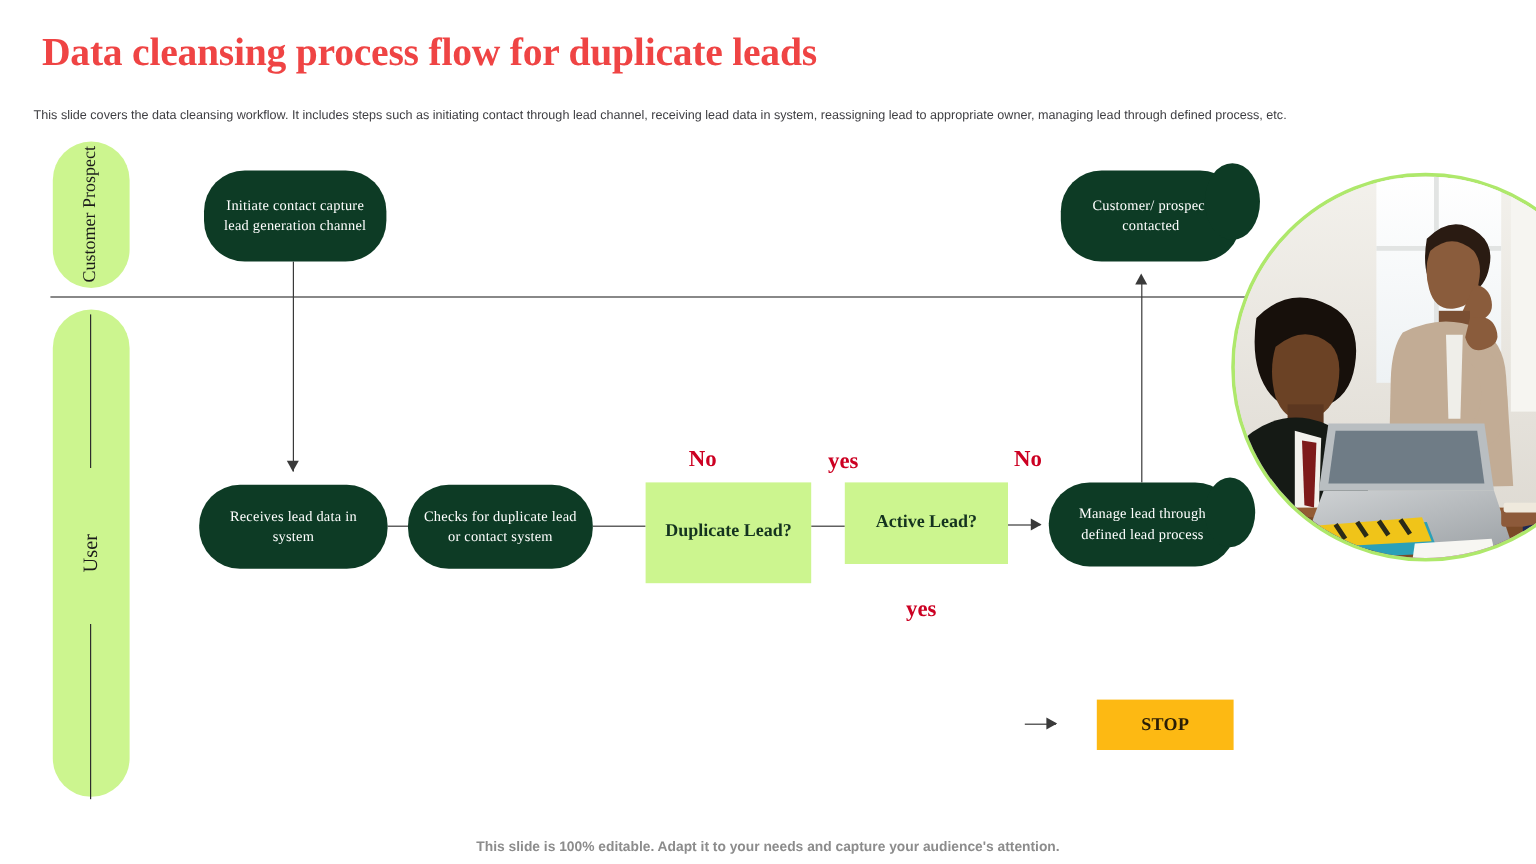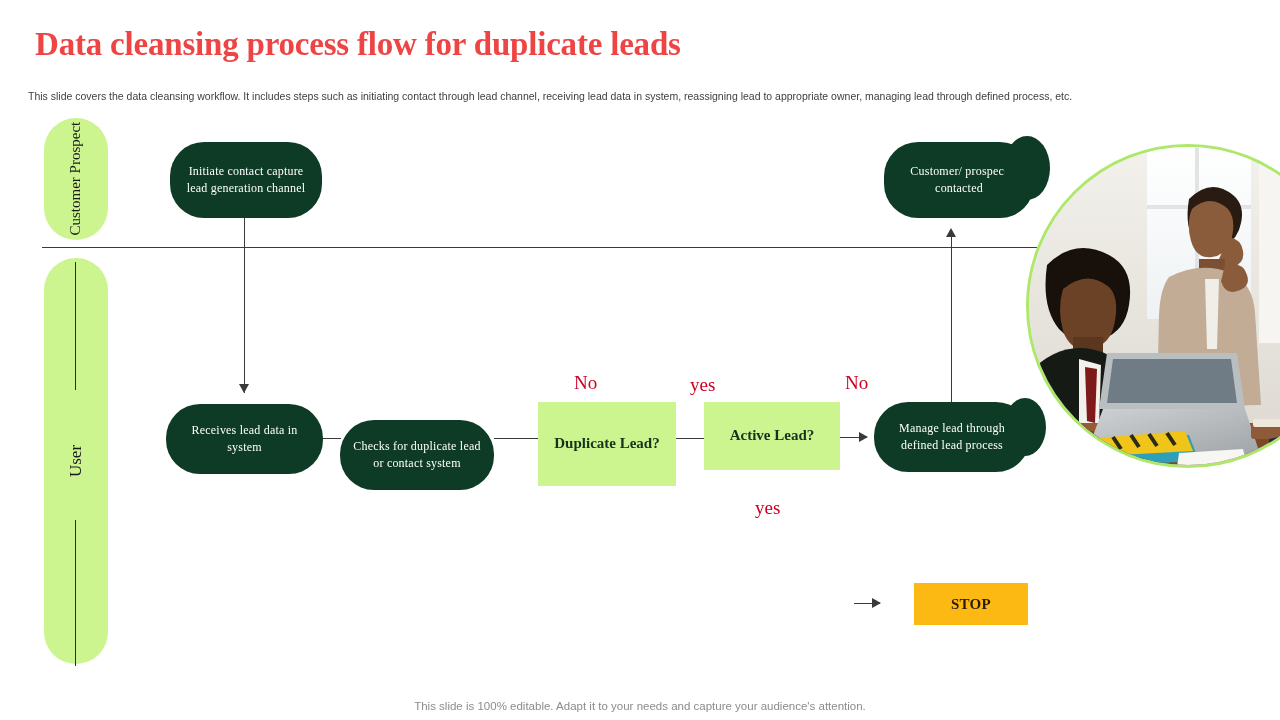--- a/index.html
+++ b/index.html
@@ -65,31 +65,31 @@
     font-size:15px;font-weight:700;line-height:1.3;
   }
   .node-stop{
     background:#fdb913;color:#2a1d06;
     font-size:15px;font-weight:700;letter-spacing:0.3px;
   }
 
   #node-initiate{left:170px;top:142px;width:152px;height:76px;}
   #node-contacted{left:884px;top:142px;width:150px;height:76px;}
   #node-receives{left:166px;top:404px;width:157px;height:70px;}
-  #node-checks{left:340px;top:404px;width:154px;height:70px;margin-top:16px;}
+  #node-checks{left:340px;top:404px;width:154px;height:70px;}
   #node-duplicate{left:538px;top:402px;width:138px;height:84px;}
   #node-active{left:704px;top:402px;width:136px;height:68px;}
   #node-manage{left:874px;top:402px;width:156px;height:70px;}
   #node-reassigns{left:698px;top:570px;width:156px;height:70px;}
   #node-stop{left:890px;top:583px;width:114px;height:42px;margin-left:24px;}
 
   
   .dec-label{
     position:absolute;font-family:"Liberation Serif", serif;
-    font-size:19px;font-weight:400;color:#cc0022;white-space:nowrap;
+    font-size:19px;font-weight:700;color:#cc0022;white-space:nowrap;
   }
   #lbl-no1{left:574px;top:372px;}
   #lbl-yes1{left:690px;top:374px;}
   #lbl-no2{left:845px;top:372px;}
   #lbl-yes2{left:755px;top:497px;}
 
   
   .conn{position:absolute;background:#3a3a3a;}
   .conn-v{width:1px;}
   .conn-h{height:1px;}
@@ -129,21 +129,21 @@
 
   
   .blob{position:absolute;background:#0d3b25;border-radius:50%;}
   #blob-top{left:1004px;top:136px;width:46px;height:64px;}
   #blob-bottom{left:1004px;top:398px;width:42px;height:58px;}
 
   
   .footer{
     position:absolute;left:0;top:700px;width:1280px;text-align:center;
     font-family:"Liberation Sans", sans-serif;
-    font-size:11.5px;color:#8c8c8c;
+    font-size:11.5px;color:#8c8c8c;font-weight:bold;
   }
 </style>
 </head>
 <body>
 
 <div id="slide">
 
   <div class="title">Data cleansing process flow for duplicate leads</div>
   <div class="subtitle">This slide covers the data cleansing workflow. It includes steps such as initiating contact through lead channel, receiving lead data in system, reassigning lead to appropriate owner, managing lead through defined process, etc.</div>
 

